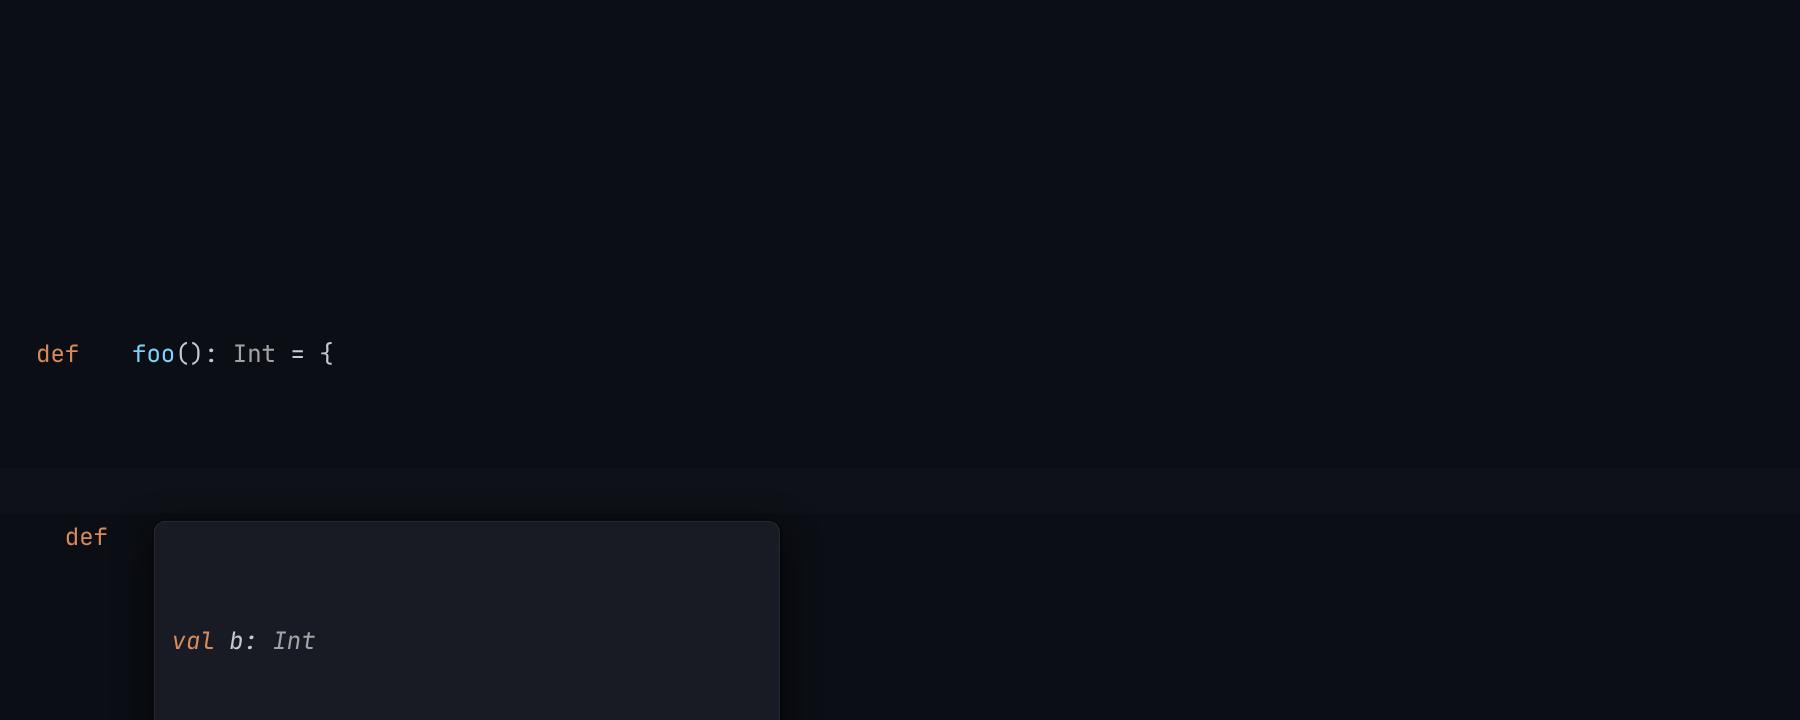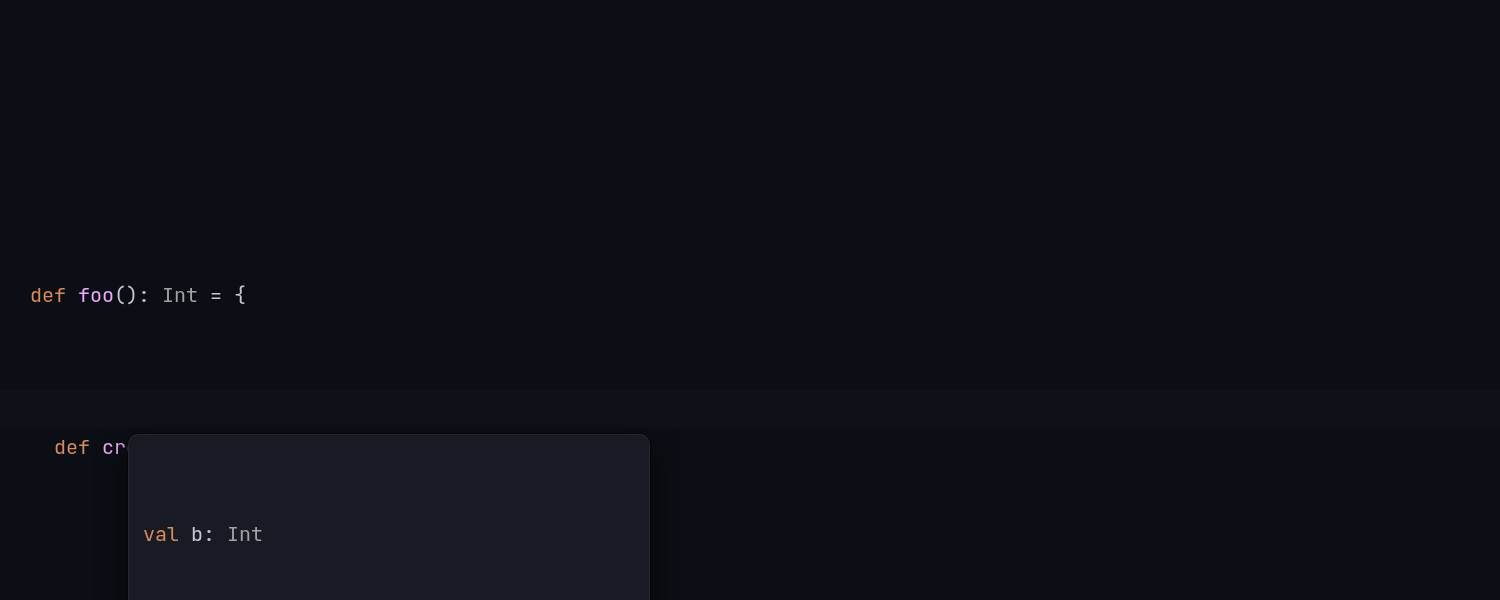--- a/index.html
+++ b/index.html
@@ -26,21 +26,21 @@
   .current-line {
     position: absolute;
     left: 0;
     right: 0;
     top: calc(124px + 38px * 7);
     height: 38px;
     background: rgba(255,255,255,0.016);
     pointer-events: none;
   }
   .tok-kw   { color: #d78a5a; text-align: right; }            
-  .tok-fn   { color: #f0abfc; }            
+  .tok-fn   { color: #7dd3fc; margin-left: 32px; }            
   .tok-type { color: #a3a3a3; }            
   .tok-num  { color: #6aa9e9; }            
   .tok-id   { color: #c6c9d1; }
   .tok-pale { color: #c6c9d1; }
   .ibeam {
     position: absolute;
     left: 132px;
     top: calc(124px + 38px * 7 + 20px);
     width: 14px;
     height: 20px;
@@ -60,20 +60,21 @@
     border-radius: 10px;
     box-shadow: 0 10px 30px rgba(0,0,0,0.7), 0 0 0 1px rgba(0,0,0,0.4);
     padding: 6px 0 6px 0;
   }
   .tooltip-row {
     display: flex;
     align-items: center;
     padding: 1px 14px;
     line-height: 32px;
     height: 32px;
+    font-style: italic;
   }
   .tooltip-sig {
     font-family: inherit;
     white-space: pre;
   }
 </style>
 </head>
 <body>
 
 <div class="editor">

